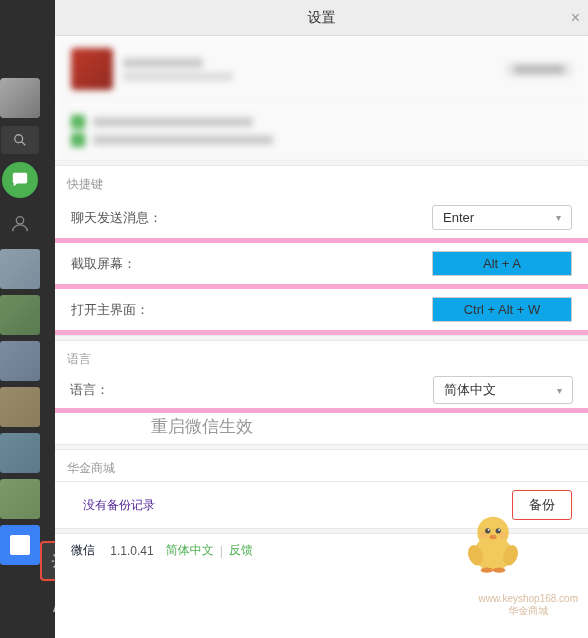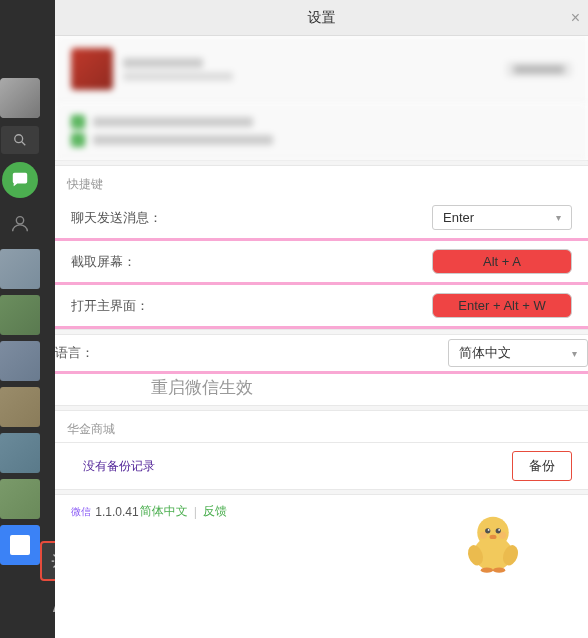--- a/index.html
+++ b/index.html
@@ -255,21 +255,21 @@
       padding: 10px 12px 4px;
       font-size: 12px;
       color: #999;
     }
 
     
     .shortcut-row {
       display: flex;
       align-items: center;
       padding: 8px 16px;
-      border-bottom: 3px solid #f9a8d4;
+      border-bottom: 5px solid #f9a8d4;
     }
 
     .shortcut-label {
       flex: 1;
       font-size: 13px;
       color: #555;
       min-width: 80px;
     }
 
     .shortcut-select {
@@ -293,30 +293,30 @@
     .shortcut-arrow {
       color: #999;
       font-size: 10px;
       margin-left: 6px;
     }
 
     .shortcut-text {
       font-size: 13px;
       color: #333;
       border: 1px solid #ccc;
-      border-radius: 6px;
+      border-radius: 1px;
       padding: 4px 16px;
-      background: #ef4444;
+      background: #0ea5e9;
       min-width: 140px;
       text-align: center;
     }
 
     
     .lang-section {
-      padding: 4px 0;
+      padding: 4px 15px;
     }
 
     .restart-hint {
       font-size: 17px;
       color: #999;
       padding: 2px 16px 6px;
       margin-left: 80px;
     }
 
     
@@ -352,28 +352,28 @@
     .other-section {
       padding: 8px 16px;
     }
 
     .version-row {
       display: flex;
       align-items: center;
     }
 
     .version-label {
-      font-size: 10px;
-      color: #8b5cf6;
+      font-size: 12px;
+      color: #0f172a;
     }
 
     .version-text {
       font-size: 12px;
       color: #555;
-      margin-right: 1px;
+      margin-right: 12px;
     }
 
     .version-link {
       font-size: 12px;
       color: #4CAF50;
       cursor: pointer;
       text-decoration: none;
     }
 
     
@@ -533,24 +533,25 @@
         </div>
       </div>
 
       <div class="shortcut-row">
         <span class="shortcut-label">截取屏幕：</span>
         <div class="shortcut-text">Alt + A</div>
       </div>
 
       <div class="shortcut-row">
         <span class="shortcut-label">打开主界面：</span>
-        <div class="shortcut-text">Enter + Alt + W</div>
+        <div class="shortcut-text">Ctrl + Alt + W</div>
       </div>
 
       <div class="section-divider"></div>
+      <div class="section-label">语言</div>
 
       <div class="shortcut-row lang-section">
         <span class="shortcut-label">语言：</span>
         <div class="shortcut-select">
           <span class="shortcut-value">简体中文</span>
           <span class="shortcut-arrow">▾</span>
         </div>
       </div>
       <div class="restart-hint">重启微信生效</div>
 
@@ -594,14 +595,18 @@
         <circle cx="51" cy="31" r="4" fill="rgba(255,150,100,0.35)"></circle>
 
         <ellipse cx="20" cy="54" rx="8" ry="12" fill="#e8b030" transform="rotate(-20,20,54)"></ellipse>
         <ellipse cx="60" cy="54" rx="8" ry="12" fill="#e8b030" transform="rotate(20,60,54)"></ellipse>
 
         <ellipse cx="33" cy="71" rx="7" ry="3" fill="#e07820"></ellipse>
         <ellipse cx="47" cy="71" rx="7" ry="3" fill="#e07820"></ellipse>
       </svg>
     </div>
 
+    <div class="watermark">
+      <div>www.keyshop168.com</div>
+      <div>华金商城</div>
+    </div>
   </div>
 </div>
 
 </body></html>

